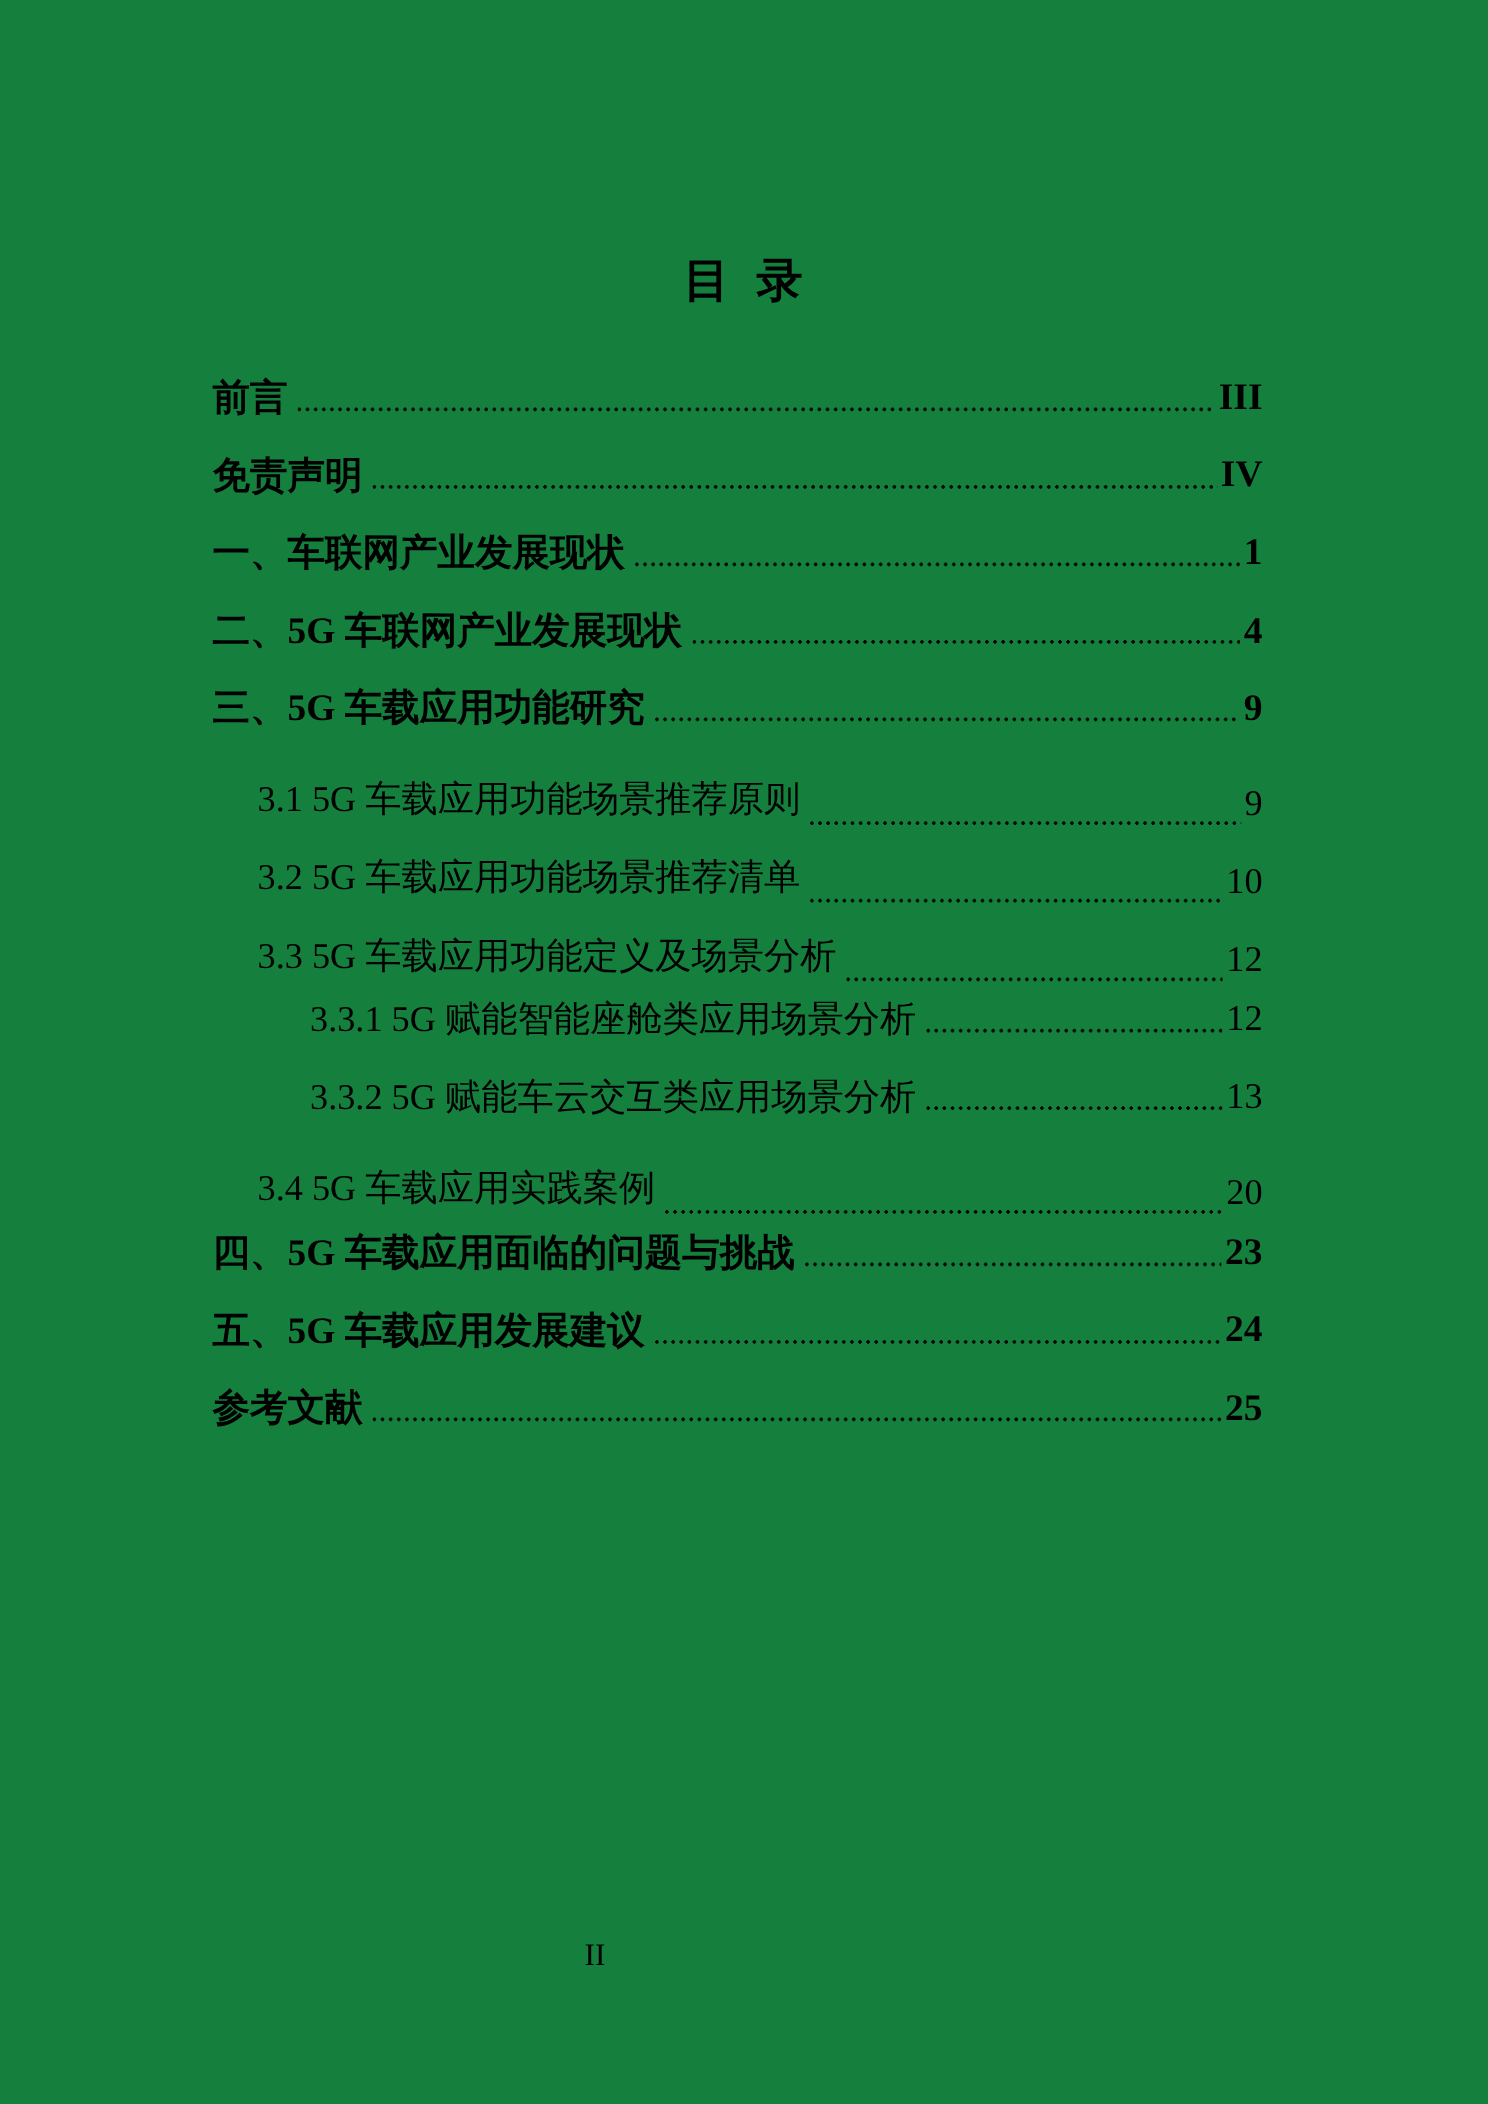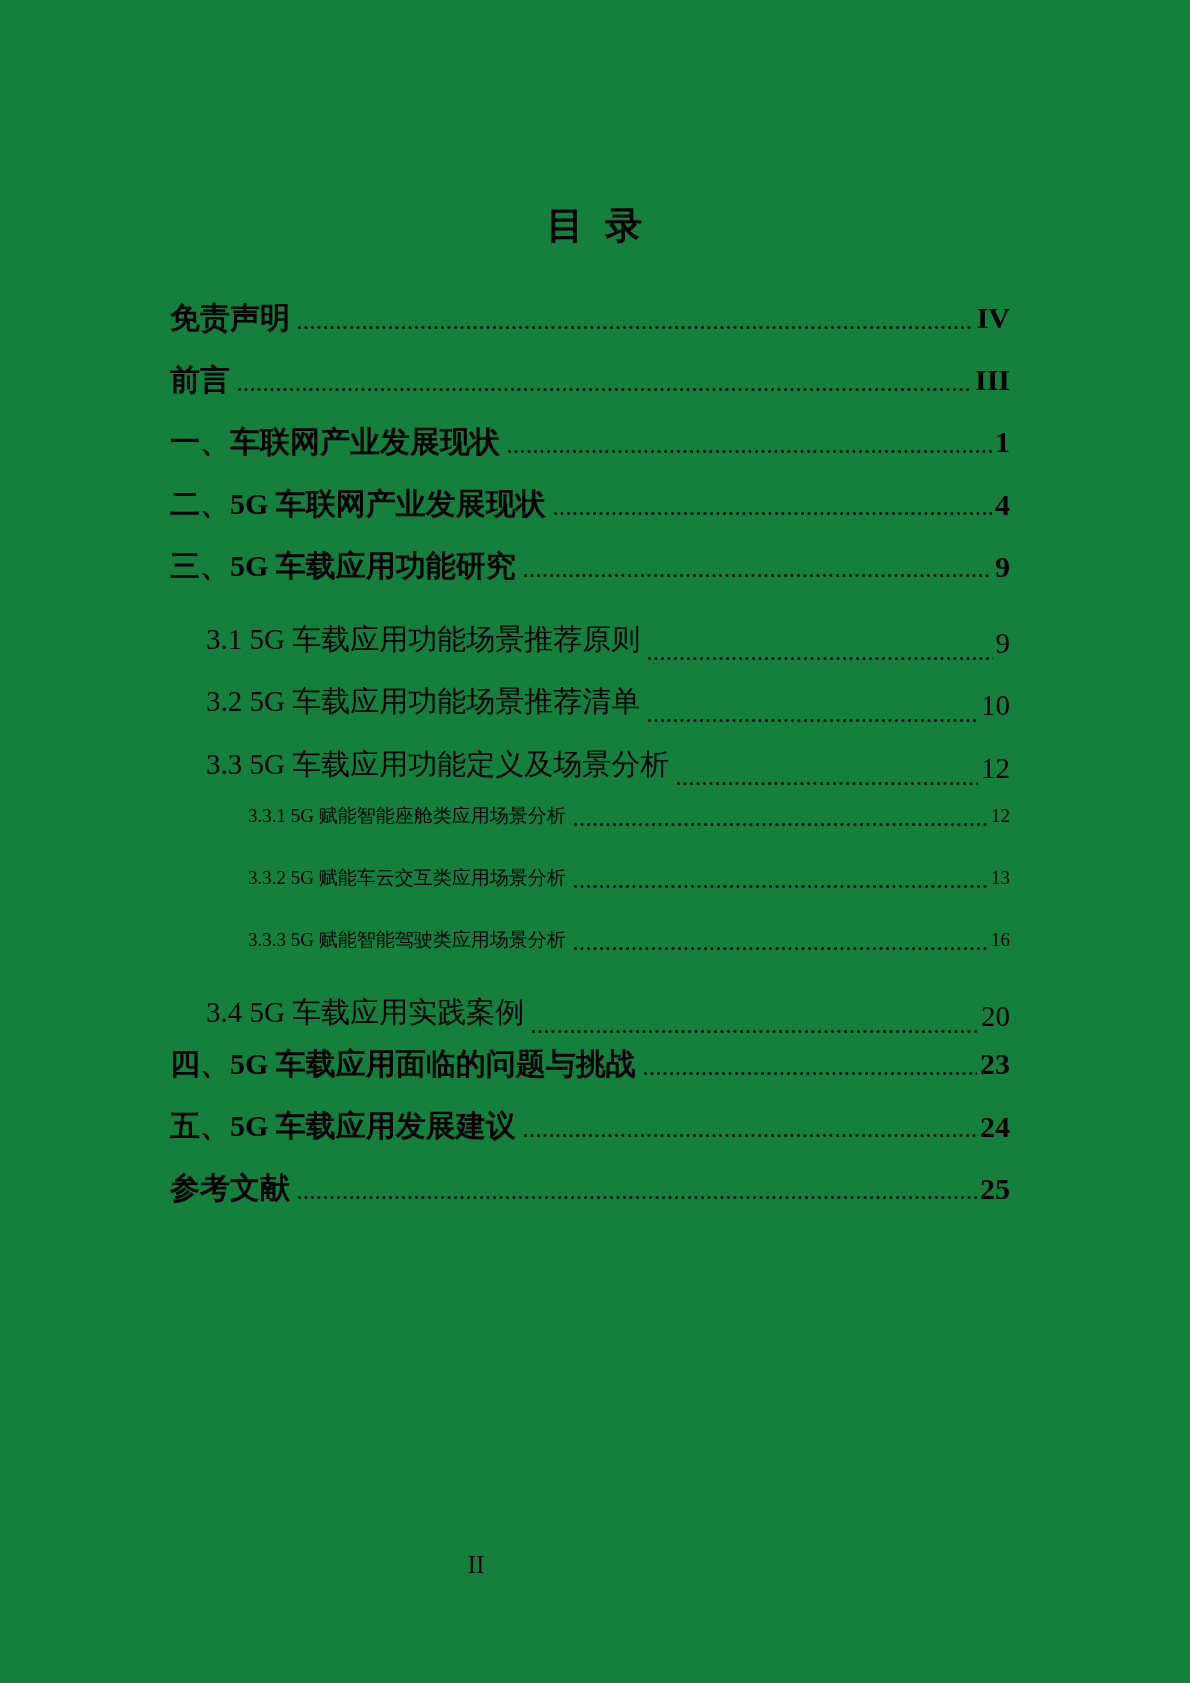--- a/index.html
+++ b/index.html
@@ -42,21 +42,21 @@
   }
   .toc-row {
     display: flex;
     align-items: center;
     height: 62.2px;
     font-size: 30px;
     cursor: pointer;
   }
   .toc-row.bold { font-weight: bold; }
   .toc-row.level-1 { padding-left: 36px; font-size: 29px; align-items: flex-end; }
-  .toc-row.level-2 { padding-left: 78px; font-size: 19px; }
+  .toc-row.level-2 { padding-left: 78px; font-size: 29px; }
   .toc-label {
     white-space: pre;
     flex: 0 0 auto;
   }
   .toc-leader {
     flex: 1 1 auto;
     height: 3px;
     margin: 18px 3px 0 8px;
     background-image: radial-gradient(circle at 1.5px 1.5px, #000 1.15px, rgba(0,0,0,0) 1.6px);
     background-size: 6.5px 3px;
@@ -80,28 +80,28 @@
 </style>
 </head>
 <body>
 
 <div class="page">
 
   <h1 class="doc-title">目  录</h1>
 
   <nav class="toc" id="toc">
       <div class="toc-row level-0 bold">
+        <span class="toc-label">前言</span>
+        <span class="toc-leader"></span>
+        <span class="toc-page">III</span>
+      </div>
+      <div class="toc-row level-0 bold">
         <span class="toc-label">免责声明</span>
         <span class="toc-leader"></span>
         <span class="toc-page">IV</span>
-      </div>
-      <div class="toc-row level-0 bold">
-        <span class="toc-label">前言</span>
-        <span class="toc-leader"></span>
-        <span class="toc-page">III</span>
       </div>
       <div class="toc-row level-0 bold">
         <span class="toc-label">一、车联网产业发展现状</span>
         <span class="toc-leader"></span>
         <span class="toc-page">1</span>
       </div>
       <div class="toc-row level-0 bold">
         <span class="toc-label">二、5G 车联网产业发展现状</span>
         <span class="toc-leader"></span>
         <span class="toc-page">4</span>
@@ -129,25 +129,20 @@
       <div class="toc-row level-2">
         <span class="toc-label">3.3.1 5G 赋能智能座舱类应用场景分析</span>
         <span class="toc-leader"></span>
         <span class="toc-page">12</span>
       </div>
       <div class="toc-row level-2">
         <span class="toc-label">3.3.2 5G 赋能车云交互类应用场景分析</span>
         <span class="toc-leader"></span>
         <span class="toc-page">13</span>
       </div>
-      <div class="toc-row level-2">
-        <span class="toc-label">3.3.3 5G 赋能智能驾驶类应用场景分析</span>
-        <span class="toc-leader"></span>
-        <span class="toc-page">16</span>
-      </div>
       <div class="toc-row level-1">
         <span class="toc-label">3.4 5G 车载应用实践案例</span>
         <span class="toc-leader"></span>
         <span class="toc-page">20</span>
       </div>
       <div class="toc-row level-0 bold">
         <span class="toc-label">四、5G 车载应用面临的问题与挑战</span>
         <span class="toc-leader"></span>
         <span class="toc-page">23</span>
       </div>

